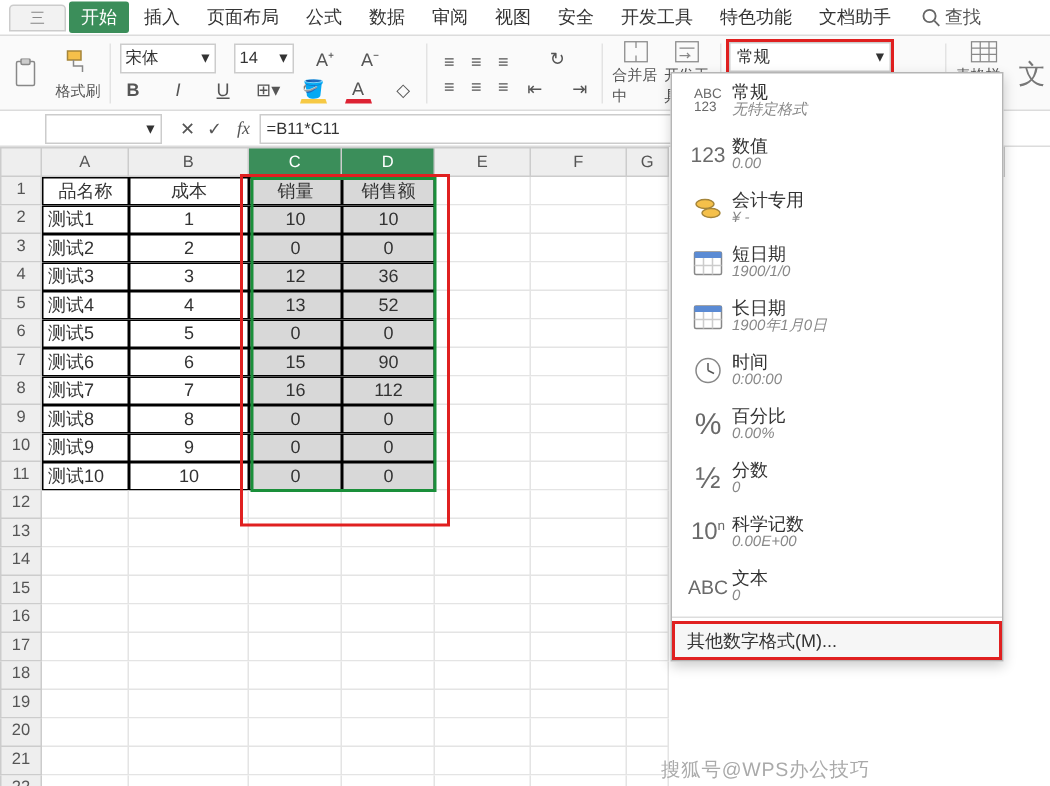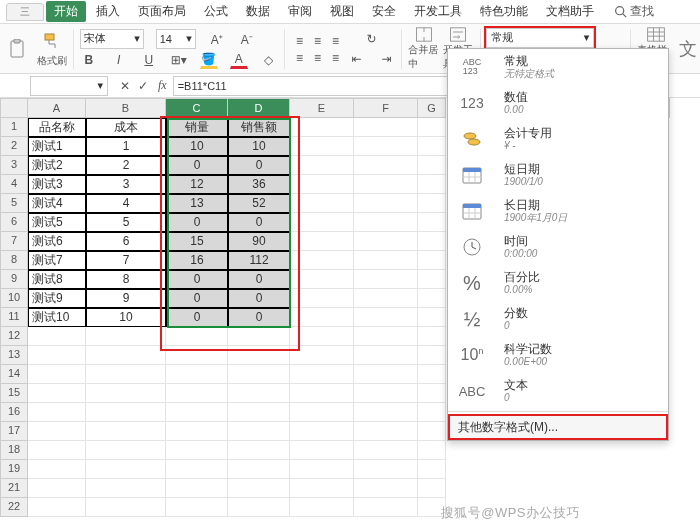--- a/index.html
+++ b/index.html
@@ -47,21 +47,21 @@
   .cell.num { text-align: center; }
   .cell.sel { background: #d8d8d8; }
   .cell.sel.num { text-align: center; }
 
   
   .green-sel { position: absolute; border: 2px solid #1a8f3a; pointer-events: none; }
   .red-sel { position: absolute; border: 2px solid #e02020; pointer-events: none; }
 
   
   .dropdown { position: absolute; top: 48px; left: 447px; width: 222px; background: #fff; border: 1px solid #b5b5b5; box-shadow: 0 3px 8px rgba(0,0,0,.2); z-index: 10; }
-  .dd-item { display: flex; align-items: center; padding: 3px 8px; gap: 16px; height: 36px; cursor: pointer; }
+  .dd-item { display: flex; align-items: center; padding: 3px 8px; gap: 0; height: 36px; cursor: pointer; }
   .dd-icon { width: 32px; height: 28px; display: flex; align-items: center; justify-content: center; color: #6a6a6a; font-size: 16px; }
   .dd-text { display: flex; flex-direction: column; line-height: 1.2; }
   .dd-label { font-size: 12px; color: #333; }
   .dd-sample { font-size: 10px; color: #888; font-style: italic; }
   .dd-sep { height: 1px; background: #ddd; margin: 2px 0; }
   .dd-more { height: 26px; display: flex; align-items: center; padding: 0 10px; font-size: 12px; color: #333; background: #f6f6f6; border-top: 1px solid #ddd; cursor: pointer; }
   .dd-more.red { outline: 2px solid #e02020; outline-offset: -2px; }
 
   .watermark { position: absolute; bottom: 2px; right: 120px; font-size: 13px; color: #aaa; letter-spacing: 0.5px; pointer-events: none; }
 
@@ -429,20 +429,30 @@
         <div class="rh">19</div>
         <div class="cell" style="flex-basis:58px"></div>
         <div class="cell" style="flex-basis:80px"></div>
         <div class="cell" style="flex-basis:62px"></div>
         <div class="cell" style="flex-basis:62px"></div>
         <div class="cell" style="flex-basis:64px"></div>
         <div class="cell" style="flex-basis:64px"></div>
         <div class="cell" style="flex-basis:28px"></div>
       </div>
       <div class="row">
+        <div class="rh">20</div>
+        <div class="cell" style="flex-basis:58px"></div>
+        <div class="cell" style="flex-basis:80px"></div>
+        <div class="cell" style="flex-basis:62px"></div>
+        <div class="cell" style="flex-basis:62px"></div>
+        <div class="cell" style="flex-basis:64px"></div>
+        <div class="cell" style="flex-basis:64px"></div>
+        <div class="cell" style="flex-basis:28px"></div>
+      </div>
+      <div class="row">
         <div class="rh">21</div>
         <div class="cell" style="flex-basis:58px"></div>
         <div class="cell" style="flex-basis:80px"></div>
         <div class="cell" style="flex-basis:62px"></div>
         <div class="cell" style="flex-basis:62px"></div>
         <div class="cell" style="flex-basis:64px"></div>
         <div class="cell" style="flex-basis:64px"></div>
         <div class="cell" style="flex-basis:28px"></div>
       </div>
       <div class="row">

